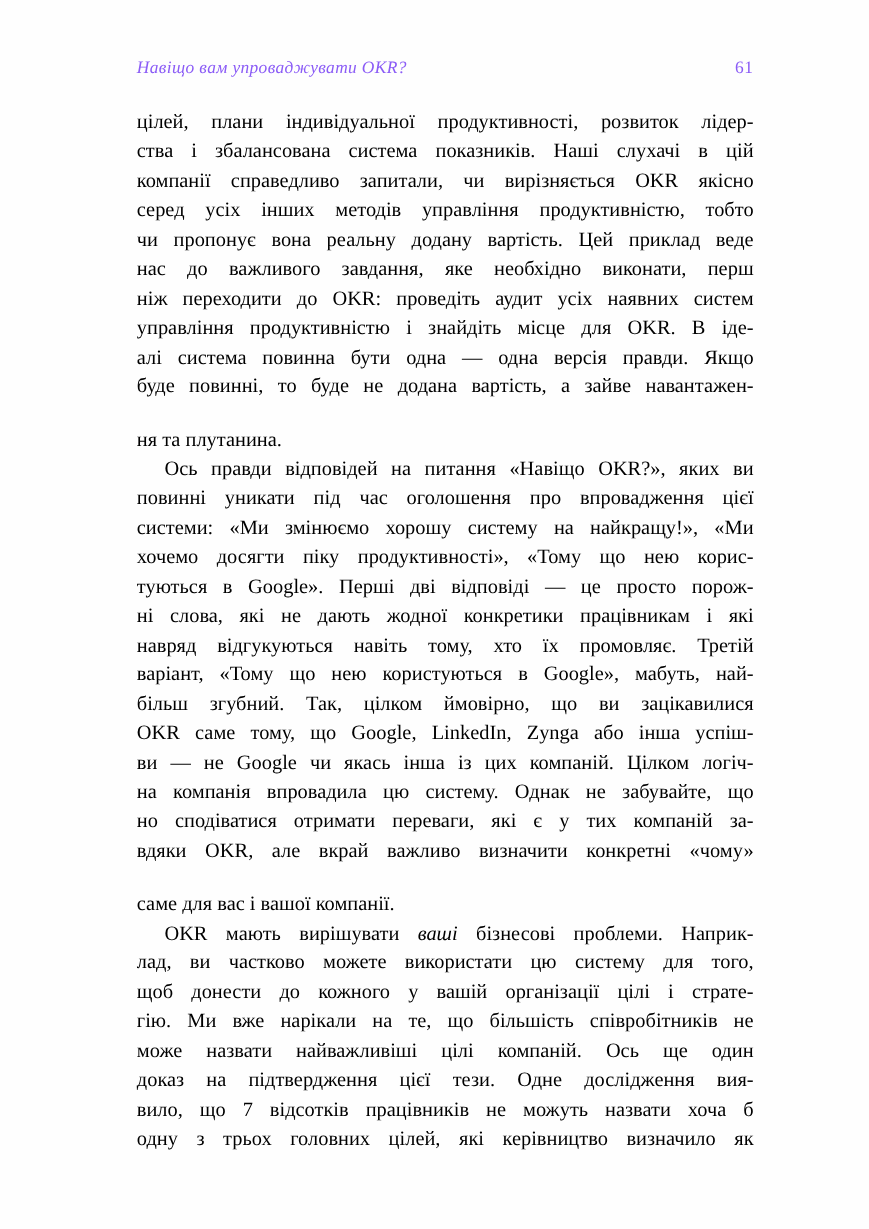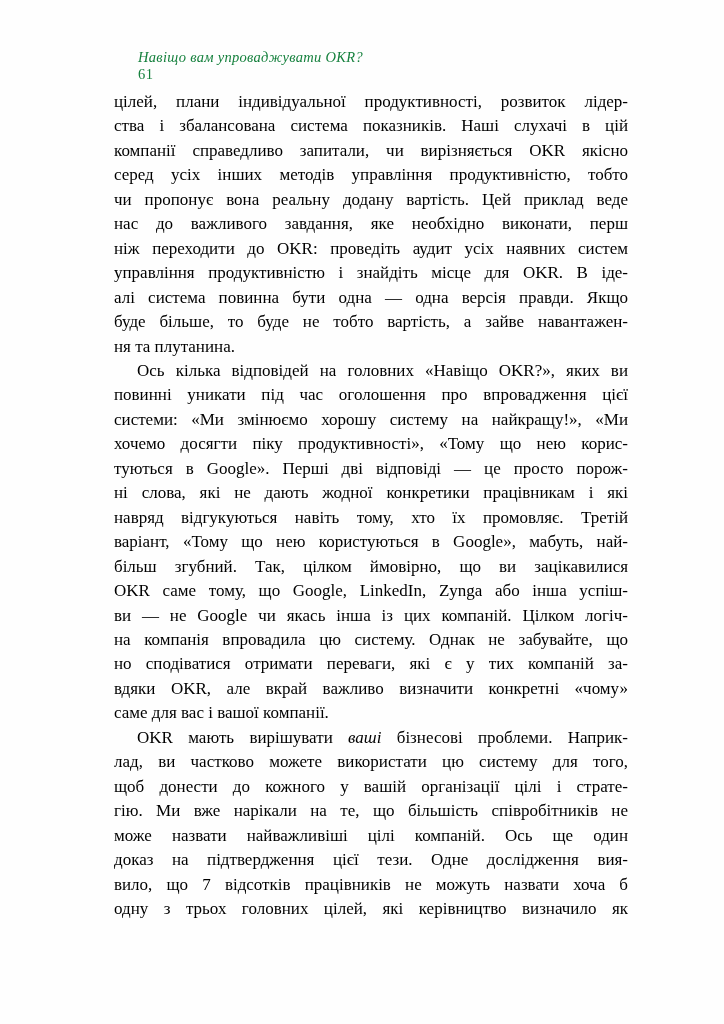--- a/index.html
+++ b/index.html
@@ -19,22 +19,21 @@
   }
   .running-header {
     position: absolute;
     left: 114px;
     top: 49px;
     width: 514px;
     display: flex;
     justify-content: space-between;
     align-items: baseline;
     font-size: 14.5px;
-    color: #15803d;
-    flex-direction: column;
+    color: #8b5cf6;
   }
   .running-title {
     font-style: italic;
     letter-spacing: 0.3px;
   }
   .page-number {
     letter-spacing: 0.5px;
     margin-left: 24px;
   }
   .page-body {
@@ -45,20 +44,21 @@
     font-size: 17px;
     color: #000000;
   }
   .text-line {
     line-height: 24.45px;
     text-align: justify;
     text-align-last: justify;
   }
   .text-line.last-line {
     text-align-last: left;
+    margin-top: 20px;
   }
   .text-line.indent {
     text-indent: 23px;
   }
   .text-line i {
     font-style: italic;
   }
 </style>
 </head>
 <body>
@@ -71,23 +71,23 @@
   <div class="page-body">
       <div class="text-line">цілей, плани індивідуальної продуктивності, розвиток лідер-</div>
       <div class="text-line">ства і збалансована система показників. Наші слухачі в цій</div>
       <div class="text-line">компанії справедливо запитали, чи вирізняється OKR якісно</div>
       <div class="text-line">серед усіх інших методів управління продуктивністю, тобто</div>
       <div class="text-line">чи пропонує вона реальну додану вартість. Цей приклад веде</div>
       <div class="text-line">нас до важливого завдання, яке необхідно виконати, перш</div>
       <div class="text-line">ніж переходити до OKR: проведіть аудит усіх наявних систем</div>
       <div class="text-line">управління продуктивністю і знайдіть місце для OKR. В іде-</div>
       <div class="text-line">алі система повинна бути одна — одна версія правди. Якщо</div>
-      <div class="text-line">буде більше, то буде не тобто вартість, а зайве навантажен-</div>
+      <div class="text-line">буде повинні, то буде не додана вартість, а зайве навантажен-</div>
       <div class="text-line last-line">ня та плутанина.</div>
-      <div class="text-line indent">Ось кілька відповідей на головних «Навіщо OKR?», яких ви</div>
+      <div class="text-line indent">Ось правди відповідей на питання «Навіщо OKR?», яких ви</div>
       <div class="text-line">повинні уникати під час оголошення про впровадження цієї</div>
       <div class="text-line">системи: «Ми змінюємо хорошу систему на найкращу!», «Ми</div>
       <div class="text-line">хочемо досягти піку продуктивності», «Тому що нею корис-</div>
       <div class="text-line">туються в Google». Перші дві відповіді — це просто порож-</div>
       <div class="text-line">ні слова, які не дають жодної конкретики працівникам і які</div>
       <div class="text-line">навряд відгукуються навіть тому, хто їх промовляє. Третій</div>
       <div class="text-line">варіант, «Тому що нею користуються в Google», мабуть, най-</div>
       <div class="text-line">більш згубний. Так, цілком ймовірно, що ви зацікавилися</div>
       <div class="text-line">OKR саме тому, що Google, LinkedIn, Zynga або інша успіш-</div>
       <div class="text-line">ви — не Google чи якась інша із цих компаній. Цілком логіч-</div>

